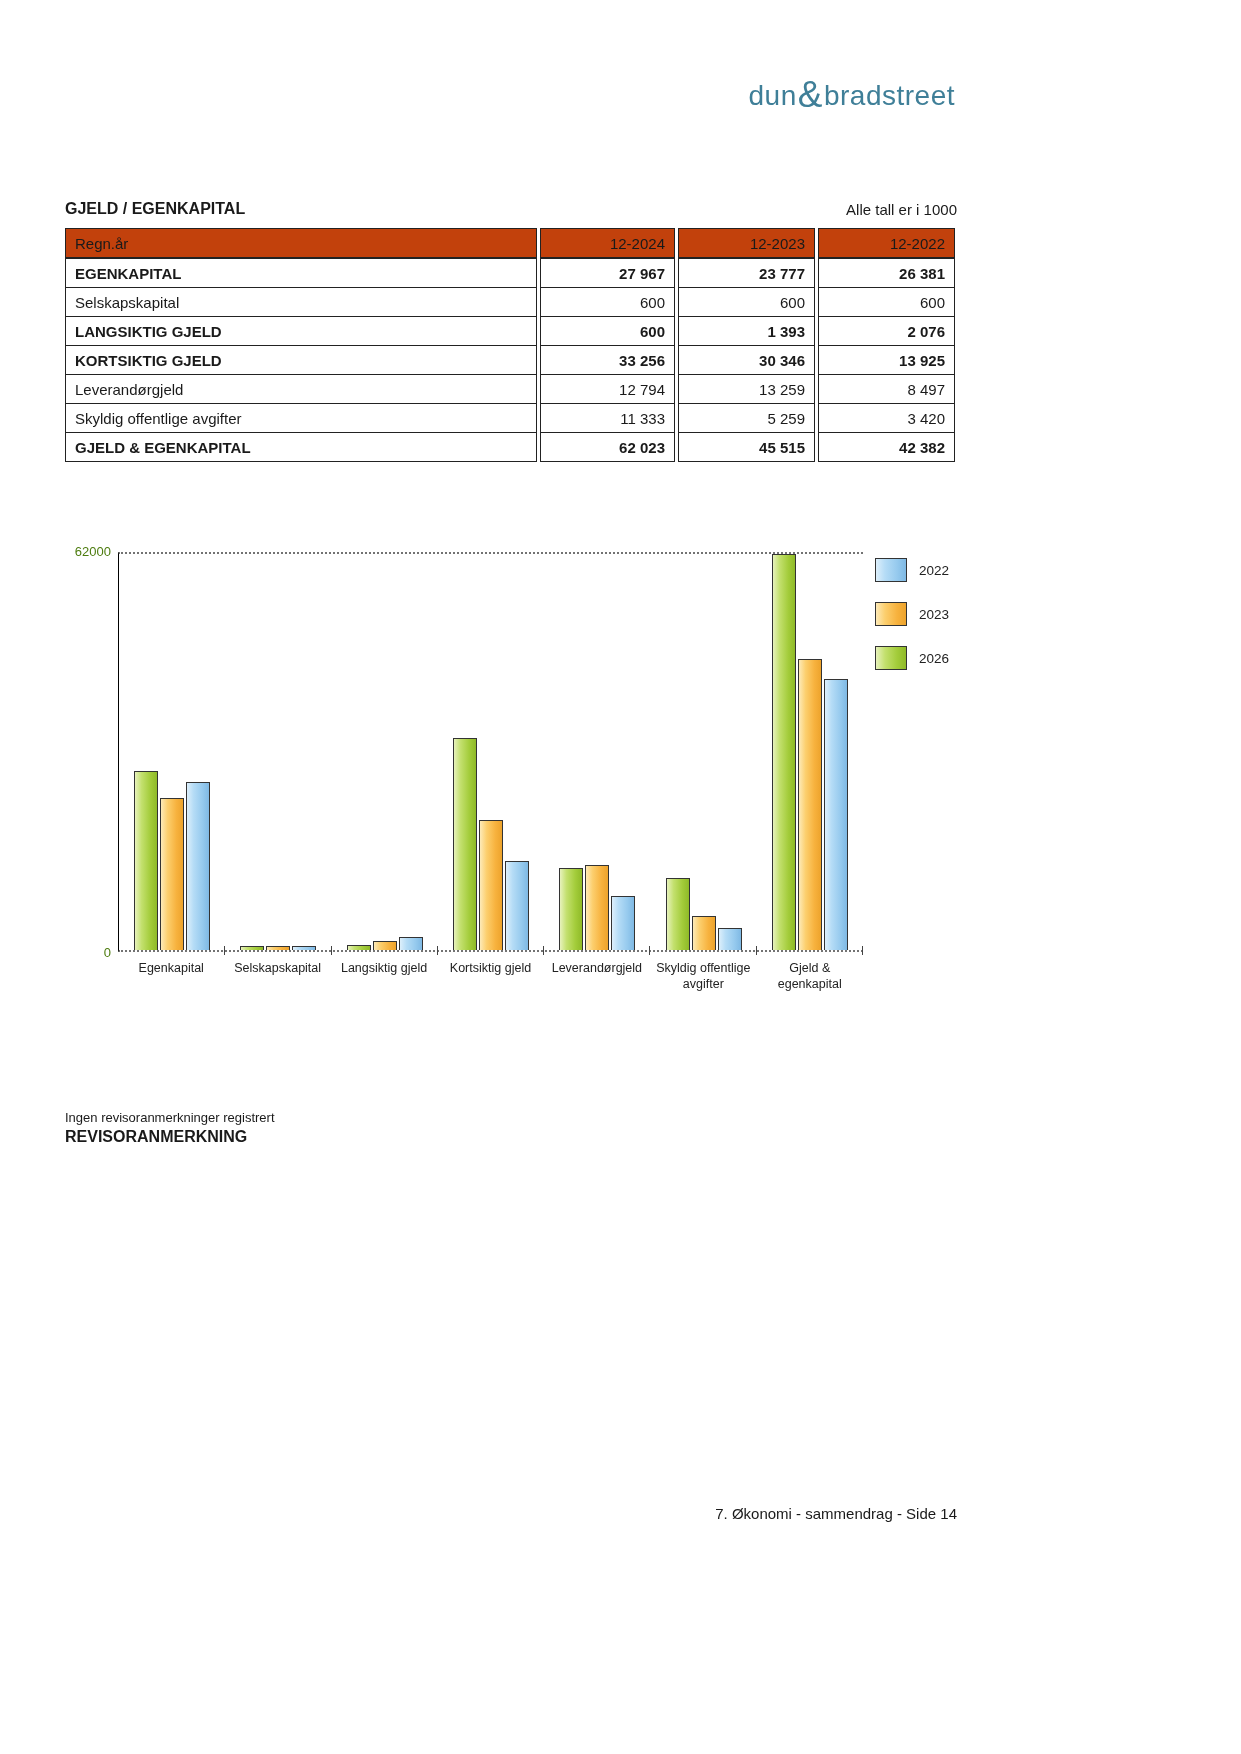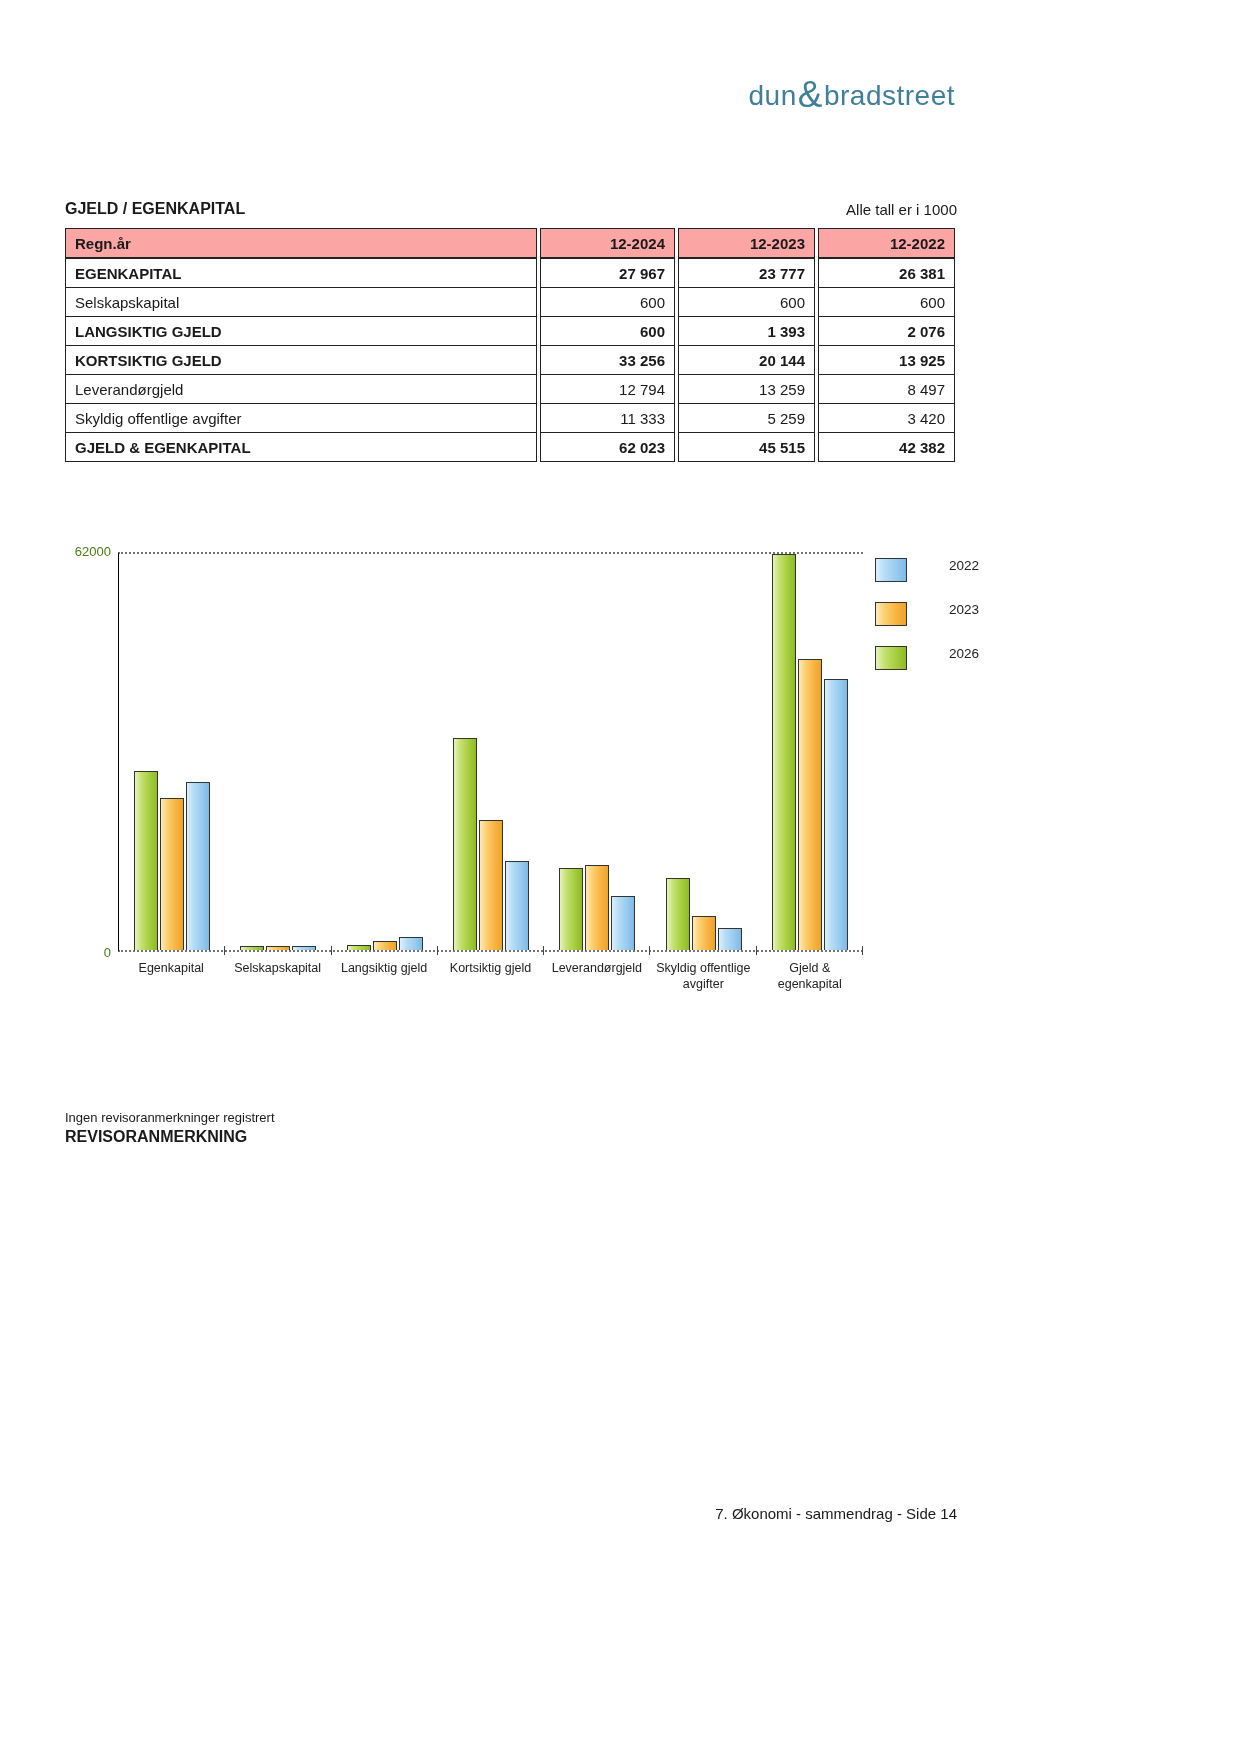--- a/index.html
+++ b/index.html
@@ -44,21 +44,21 @@
   .fcell {
     border:1px solid #222;
     padding:5px 9px 4px 9px;
     font-size:15px;
     line-height:19px;
     background:#fff;
     white-space:nowrap;
   }
   .fcell.num { text-align:right; }
   .frow.bold .fcell { font-weight:700; }
-  .fcell.head { background:#fca5a5; font-weight:700; }
+  .fcell.head { background:#c2410c; font-weight:400; }
 
   
   .chart { position:absolute; top:552px; left:65px; width:1110px; }
   .plot-wrap { position:relative; margin-left:53px; width:745px; }
   .plot {
     position:relative; width:745px; height:400px;
     border-left:1px solid #000;
     border-top:2px dotted #737373;
     border-bottom:2px dotted #737373;
     display:flex; align-items:flex-end;
@@ -78,21 +78,21 @@
   .ylabel.top { top:-8px; }
   .ylabel.bottom { bottom:-8px; }
   .xtick { position:absolute; bottom:-5px; width:1px; height:9px; background:#444; }
   .xlabels { display:flex; width:745px; margin-left:53px; padding-top:8px; }
   .xlabel {
     flex:1 1 0; text-align:center;
     font-size:12.5px; line-height:16px; color:#222;
     padding:0 6px;
   }
   .legend { position:absolute; left:810px; top:6px; }
-  .legend-entry { display:flex; align-items:flex-start; margin-bottom:20px;gap:30px; }
+  .legend-entry { display:flex; align-items:center; margin-bottom:20px; }
   .legend-swatch { width:32px; height:24px; border:1px solid #333; }
   .legend-label { font-size:13.5px; margin-left:12px; color:#222; }
 
   
   .revisor-title { position:absolute; top:1080px; left:65px; font-size:16px; font-weight:700;margin-top:48px; }
   .revisor-text  { position:absolute; top:1110px; left:65px; font-size:13px; }
 
   
   .footer {
     position:absolute; top:1505px; left:65px; width:892px;
@@ -133,21 +133,21 @@
       </div>
       <div class="frow bold">
         <div class="fcell">LANGSIKTIG GJELD</div>
         <div class="fcell num">600</div>
         <div class="fcell num">1 393</div>
         <div class="fcell num">2 076</div>
       </div>
       <div class="frow bold">
         <div class="fcell">KORTSIKTIG GJELD</div>
         <div class="fcell num">33 256</div>
-        <div class="fcell num">20 144</div>
+        <div class="fcell num">30 346</div>
         <div class="fcell num">13 925</div>
       </div>
       <div class="frow">
         <div class="fcell">Leverandørgjeld</div>
         <div class="fcell num">12 794</div>
         <div class="fcell num">13 259</div>
         <div class="fcell num">8 497</div>
       </div>
       <div class="frow">
         <div class="fcell">Skyldig offentlige avgifter</div>

